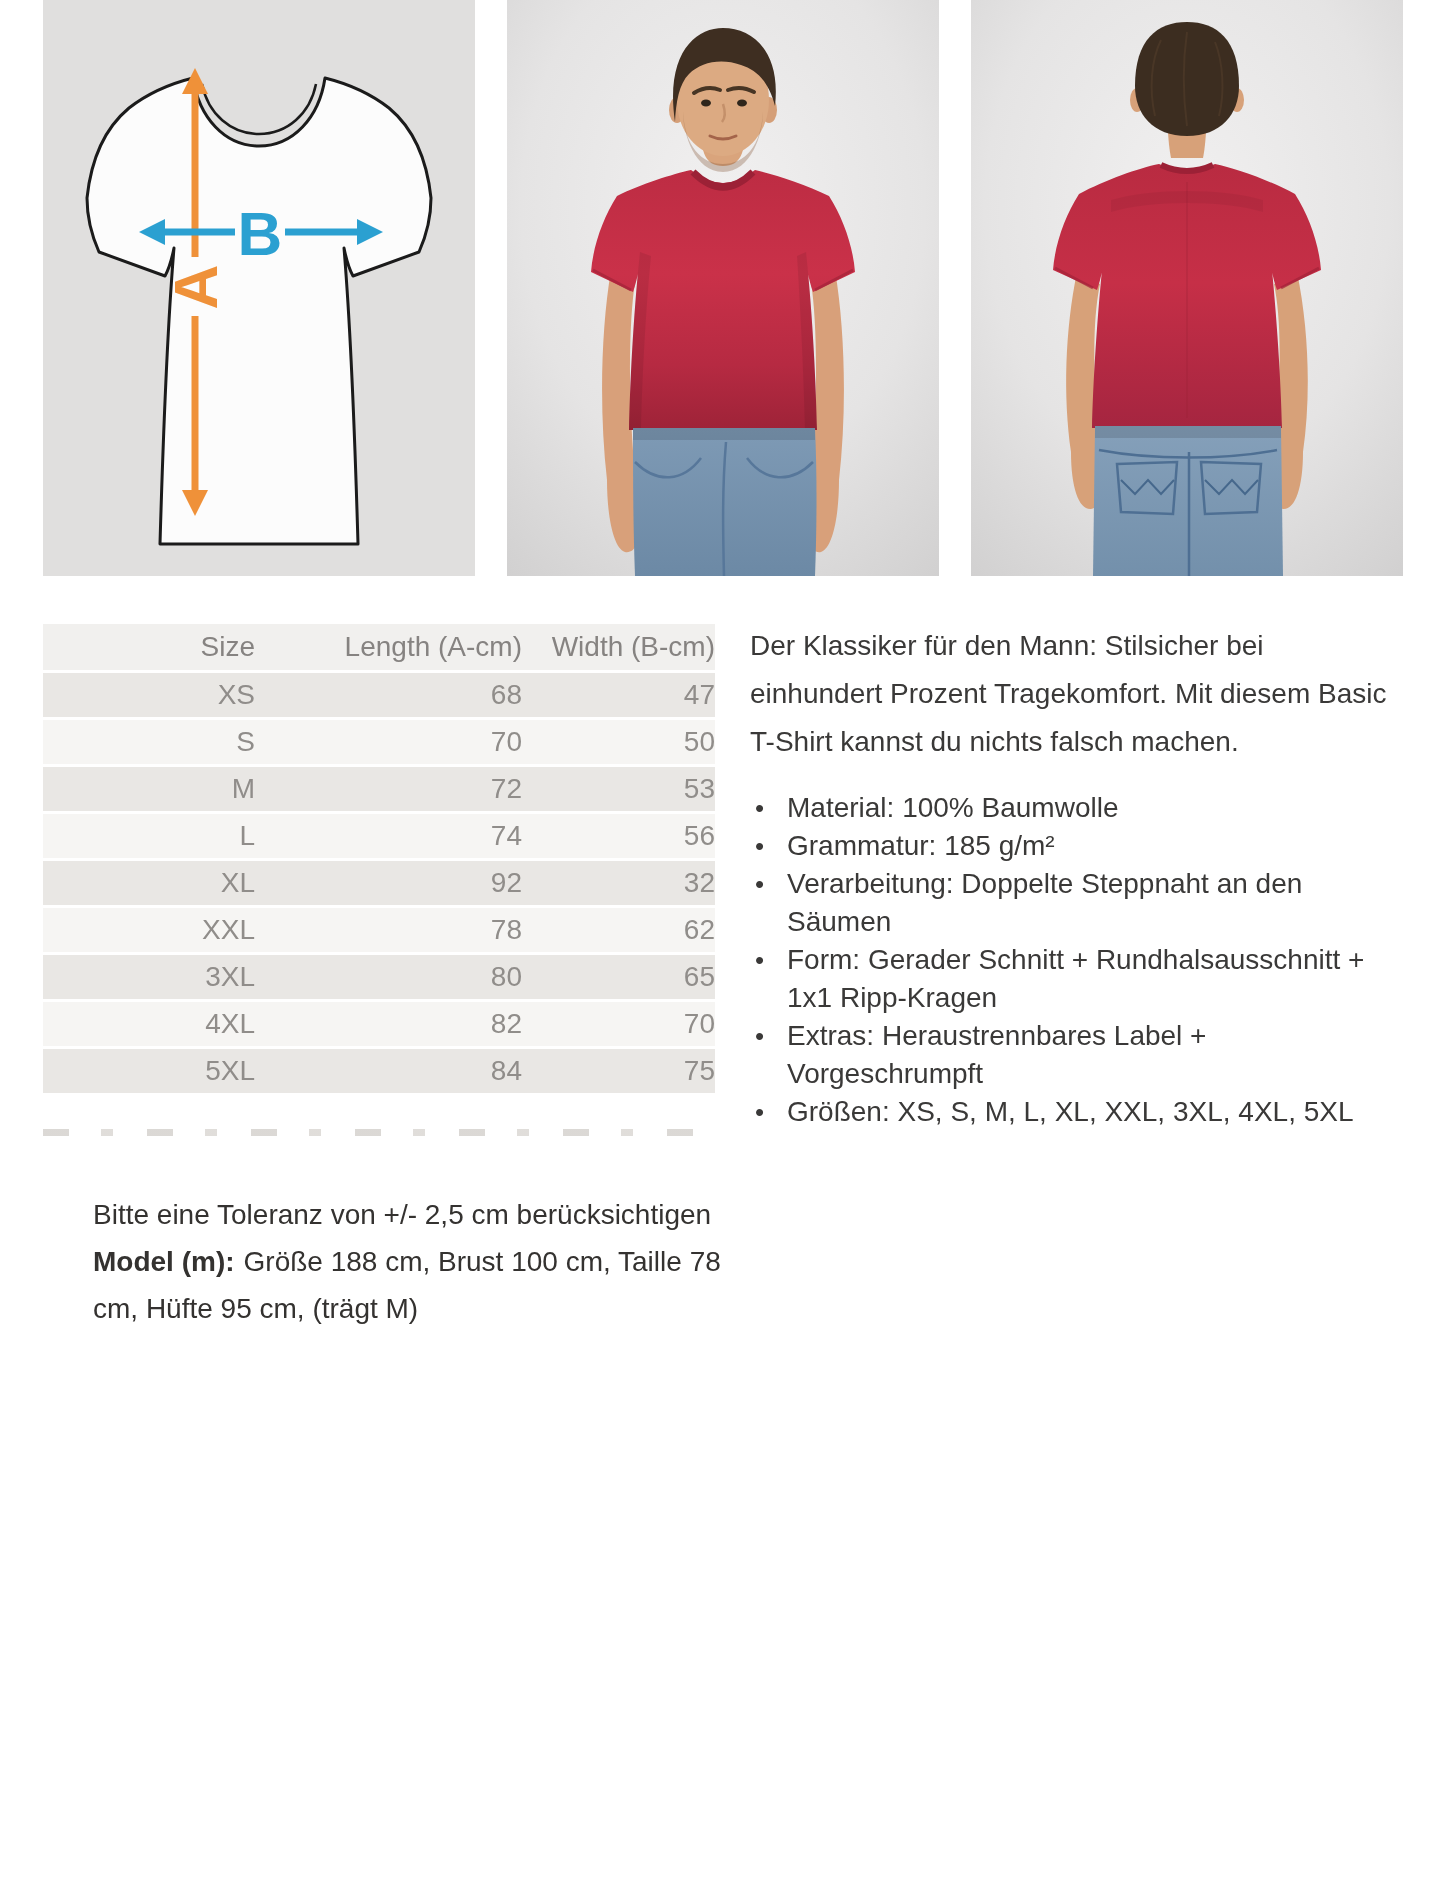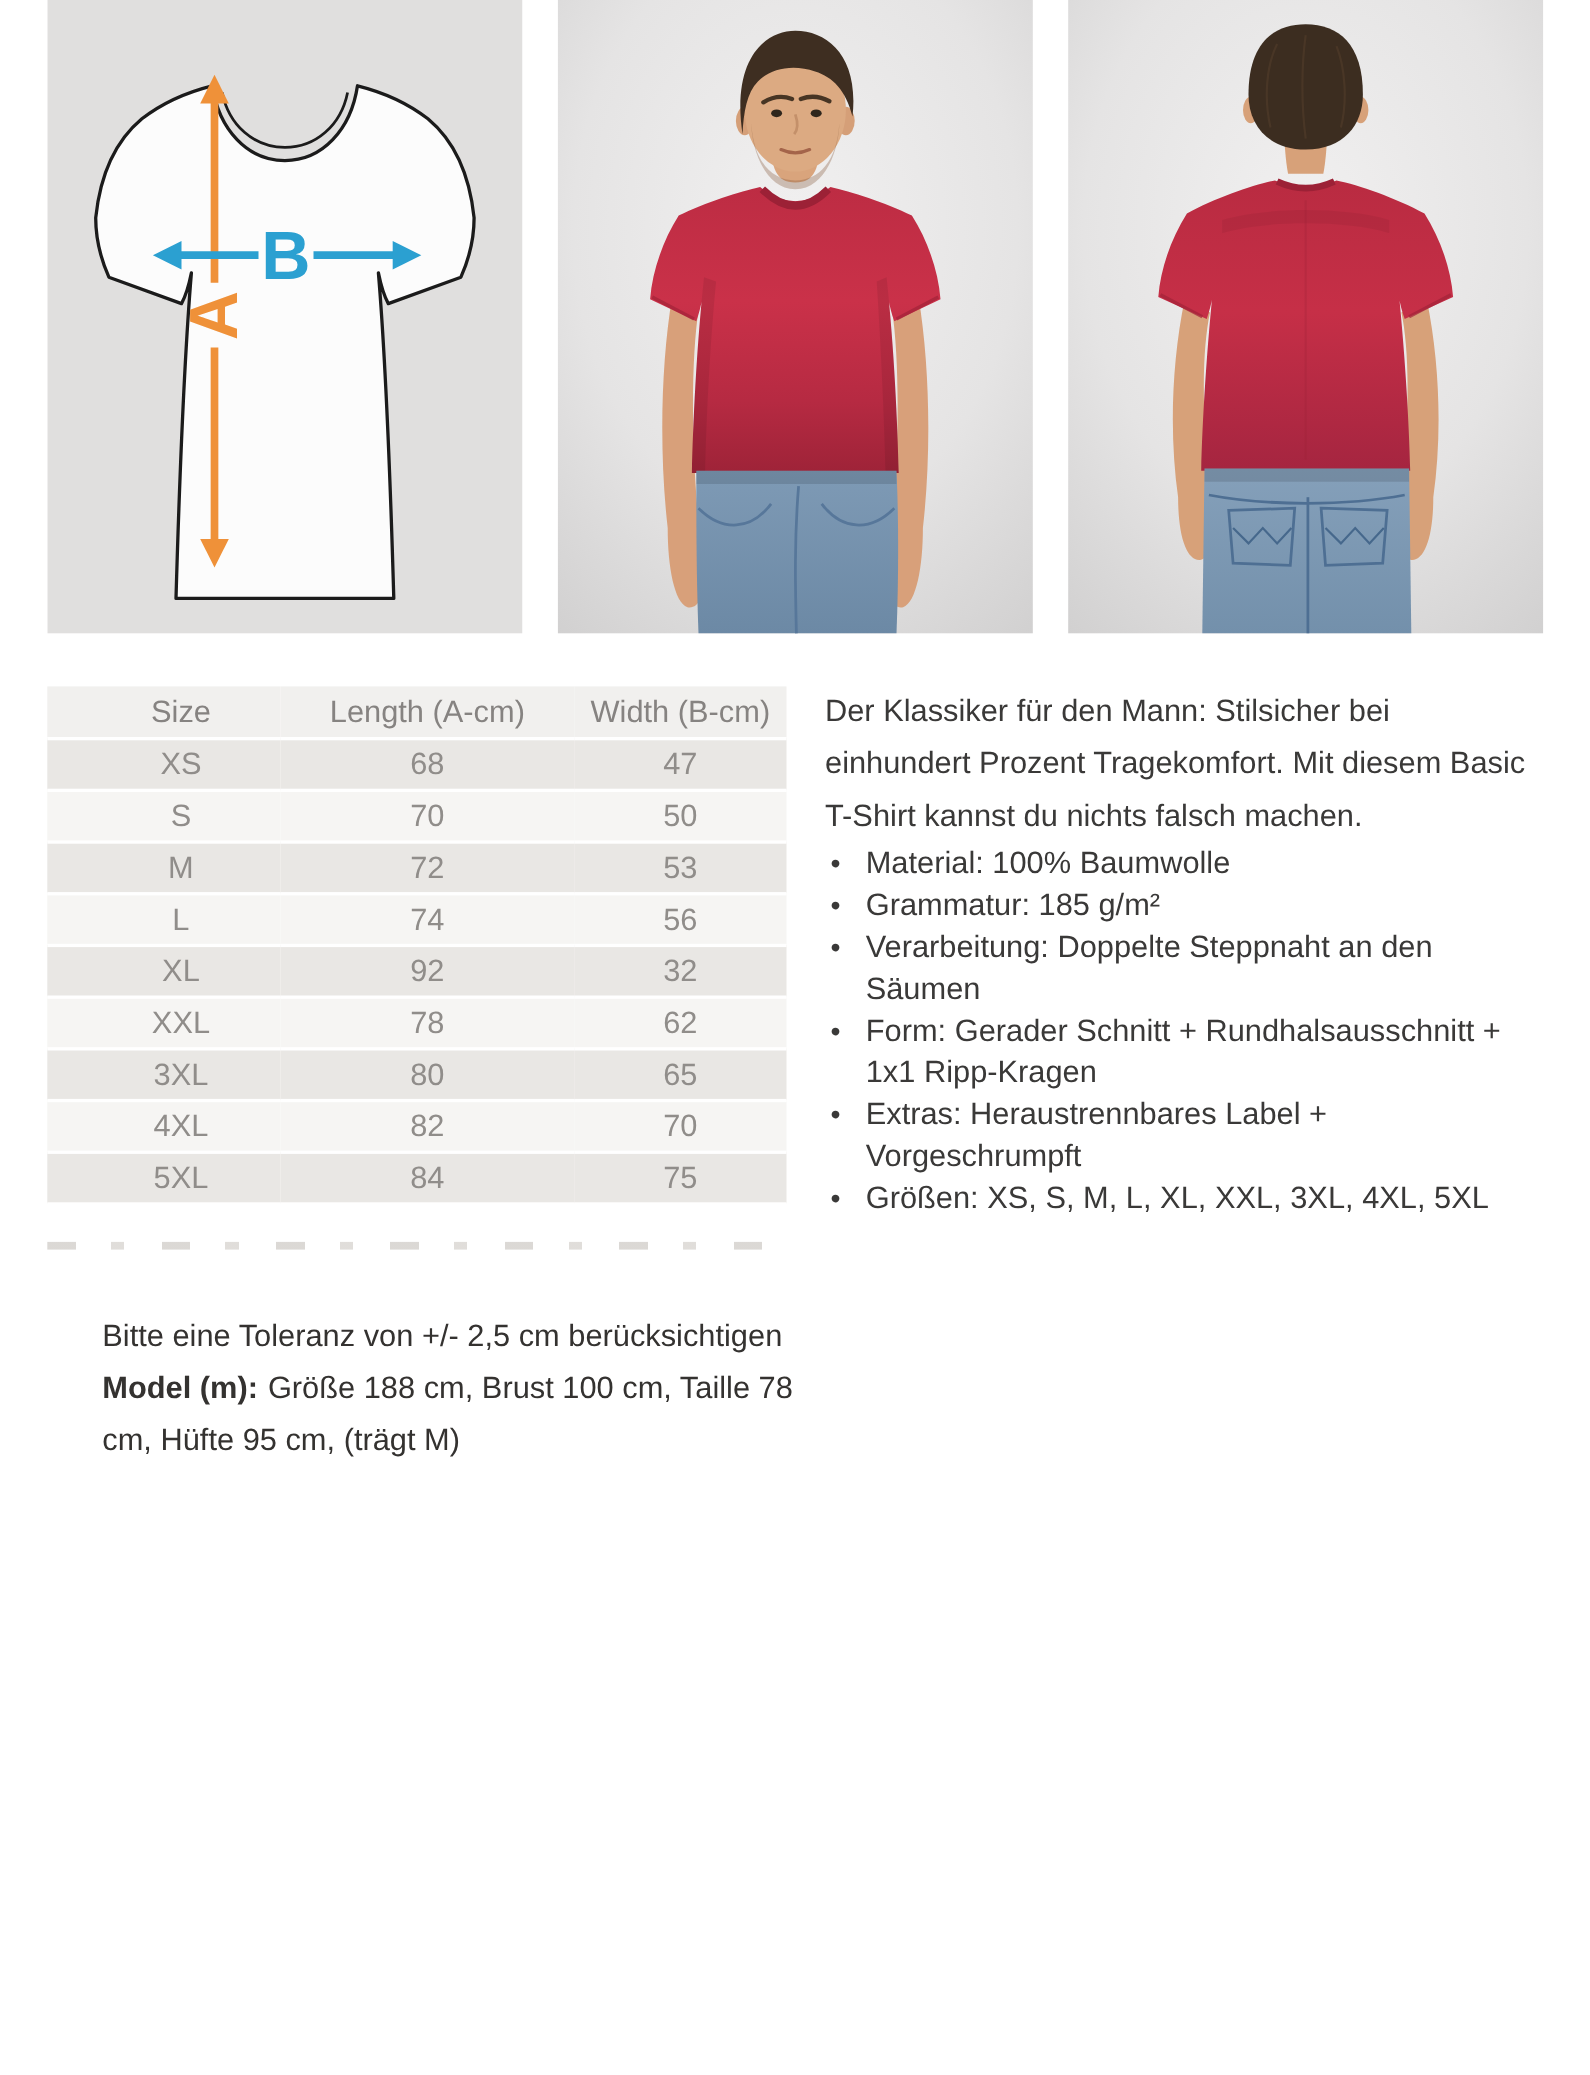--- a/index.html
+++ b/index.html
@@ -17,40 +17,40 @@
   
   table.size-chart {
     position:absolute; left:43px; top:624px; width:672px;
     border-collapse:collapse; table-layout:fixed;
     font-size:28px; color:#908d8a;
   }
   table.size-chart col.c1 { width:212px; }
   table.size-chart col.c2 { width:267px; }
   table.size-chart col.c3 { width:193px; }
   table.size-chart th, table.size-chart td {
-    height:47px; font-weight:normal; text-align:center; vertical-align:middle;
+    height:47px; font-weight:normal; text-align:right; vertical-align:middle;
     border-bottom:3px solid #ffffff; padding:0;
   }
   table.size-chart th { background:#f1f0ee; color:#868381; }
   table.size-chart th:first-child, table.size-chart td:first-child { padding-left:31px; }
   table.size-chart tbody tr:nth-child(odd)  td { background:#e9e7e4; }
   table.size-chart tbody tr:nth-child(even) td { background:#f6f5f3; }
 
   
   .table-fray {
     position:absolute; left:43px; top:1129px; width:672px; height:7px; opacity:.55;
     background:repeating-linear-gradient(90deg,
       #beb9b3 0 26px, transparent 26px 58px,
       #c7c2bc 58px 70px, transparent 70px 104px);
   }
 
   
   .description { position:absolute; left:750px; top:622px; width:645px; color:#3a3938; }
   .description .intro { font-size:28px; line-height:48px; }
-  .description ul { list-style:none; }
+  .description ul { list-style:none; margin-top:23px; }
   .description li {
     position:relative; padding-left:37px; font-size:28px; line-height:38px;
   }
   .description li::before {
     content:"\2022"; position:absolute; left:5px; top:0; font-size:26px; color:#3a3938;
   }
 
   
   .notes { position:absolute; left:45px; top:1191px; width:640px; color:#343230;
            font-size:28px; line-height:47px;margin-left:48px; }

